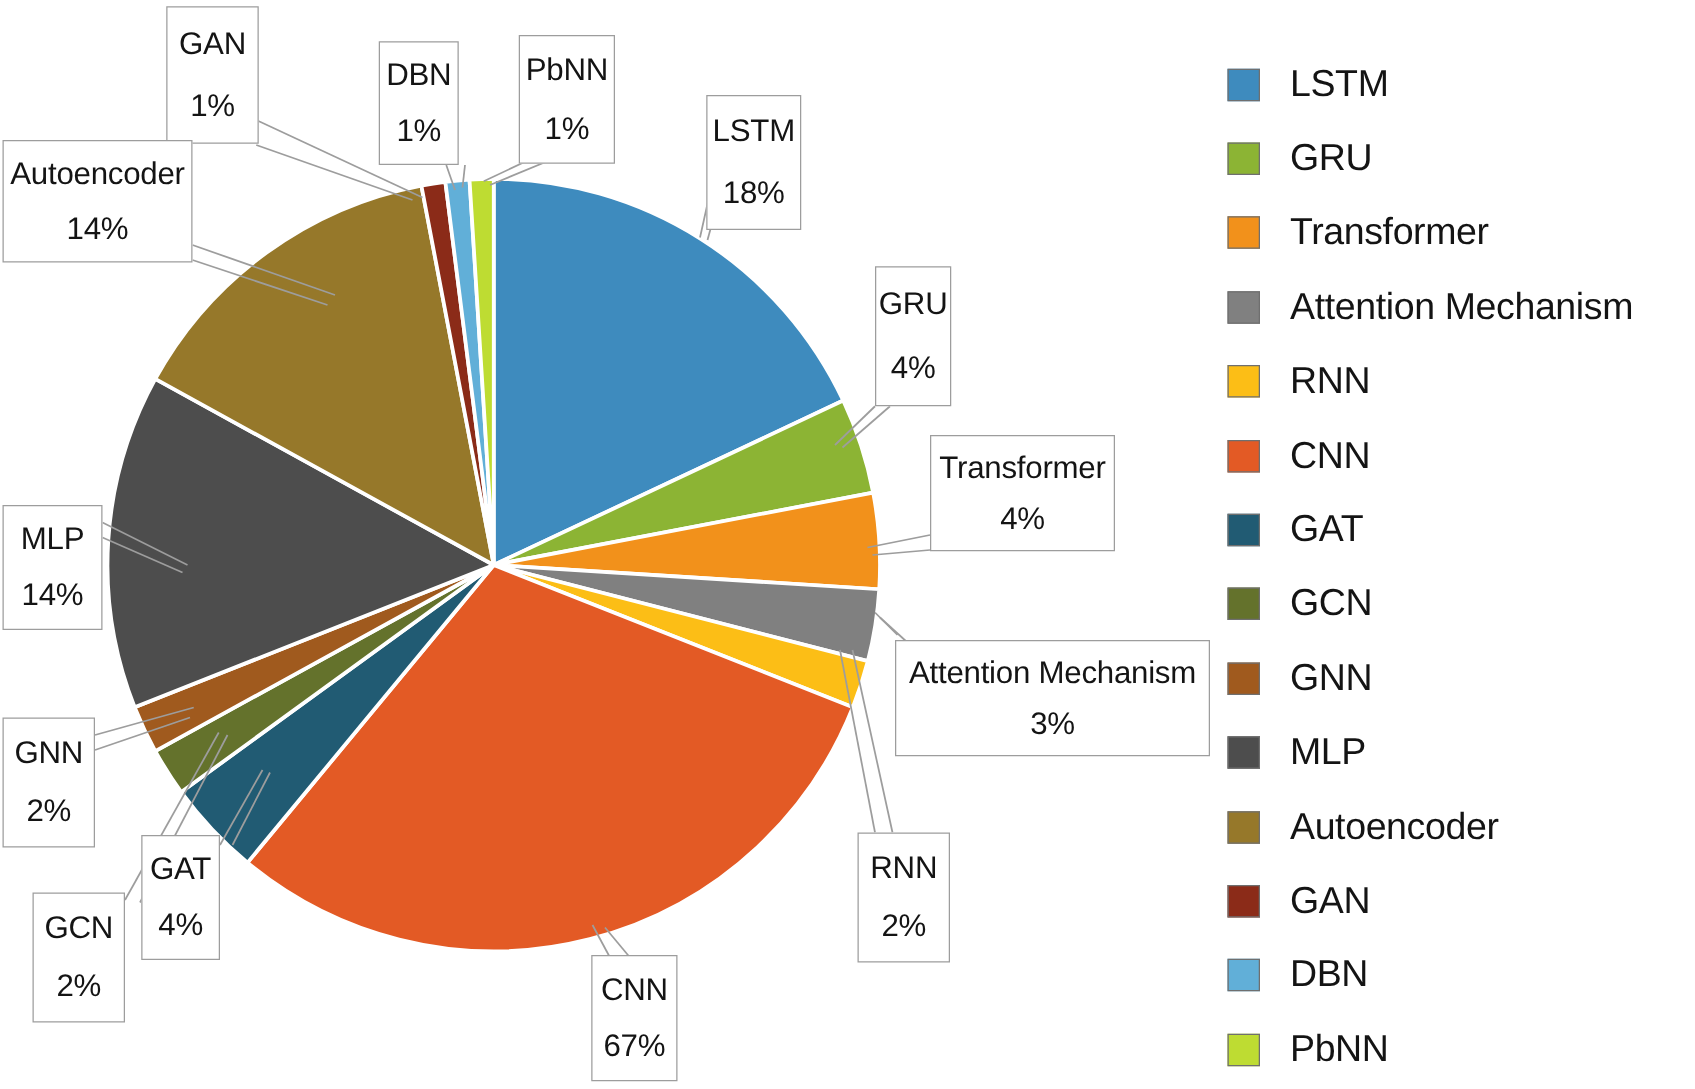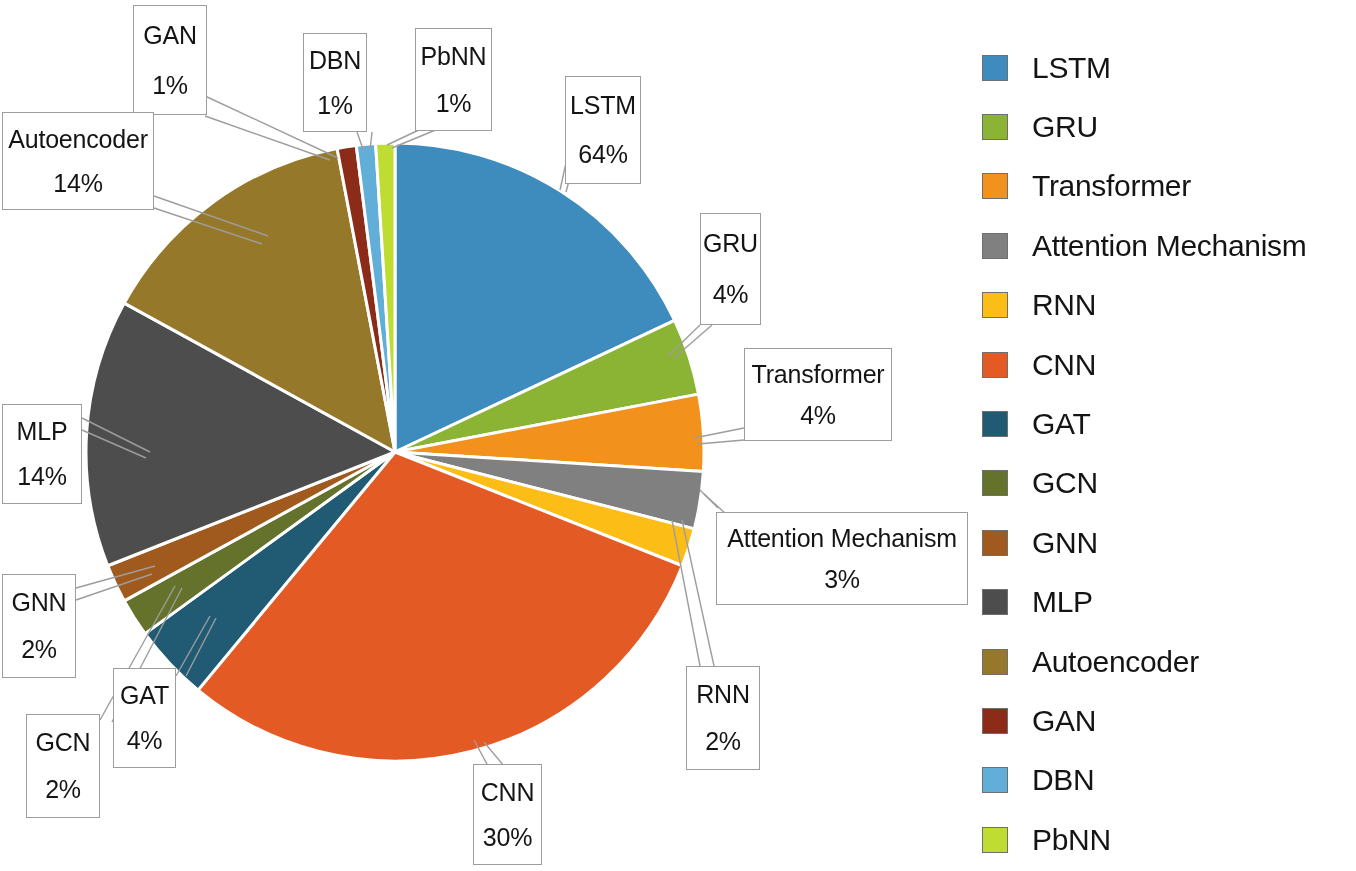--- a/index.html
+++ b/index.html
@@ -134,21 +134,21 @@
     <span class="c-pct">1%</span>
   </div>
 
   <div class="callout" style="left:415px;top:28px;width:77px;height:103px;">
     <span class="c-name">PbNN</span>
     <span class="c-pct">1%</span>
   </div>
 
   <div class="callout" style="left:565px;top:76px;width:76px;height:108px;">
     <span class="c-name">LSTM</span>
-    <span class="c-pct">64%</span>
+    <span class="c-pct">18%</span>
   </div>
 
   <div class="callout" style="left:2px;top:112px;width:152px;height:98px;">
     <span class="c-name">Autoencoder</span>
     <span class="c-pct">14%</span>
   </div>
 
   <div class="callout" style="left:700px;top:213px;width:61px;height:112px;">
     <span class="c-name">GRU</span>
     <span class="c-pct">4%</span>
@@ -184,21 +184,21 @@
     <span class="c-pct">2%</span>
   </div>
 
   <div class="callout" style="left:113px;top:668px;width:63px;height:100px;">
     <span class="c-name">GAT</span>
     <span class="c-pct">4%</span>
   </div>
 
   <div class="callout" style="left:473px;top:764px;width:69px;height:101px;">
     <span class="c-name">CNN</span>
-    <span class="c-pct">30%</span>
+    <span class="c-pct">67%</span>
   </div>
 
 </div>
 
 <div id="legend">
     <div class="legend-item">
       <span class="legend-swatch" style="background: rgb(62, 139, 190);"></span>
       <span class="legend-label">LSTM</span>
     </div>
     <div class="legend-item">

